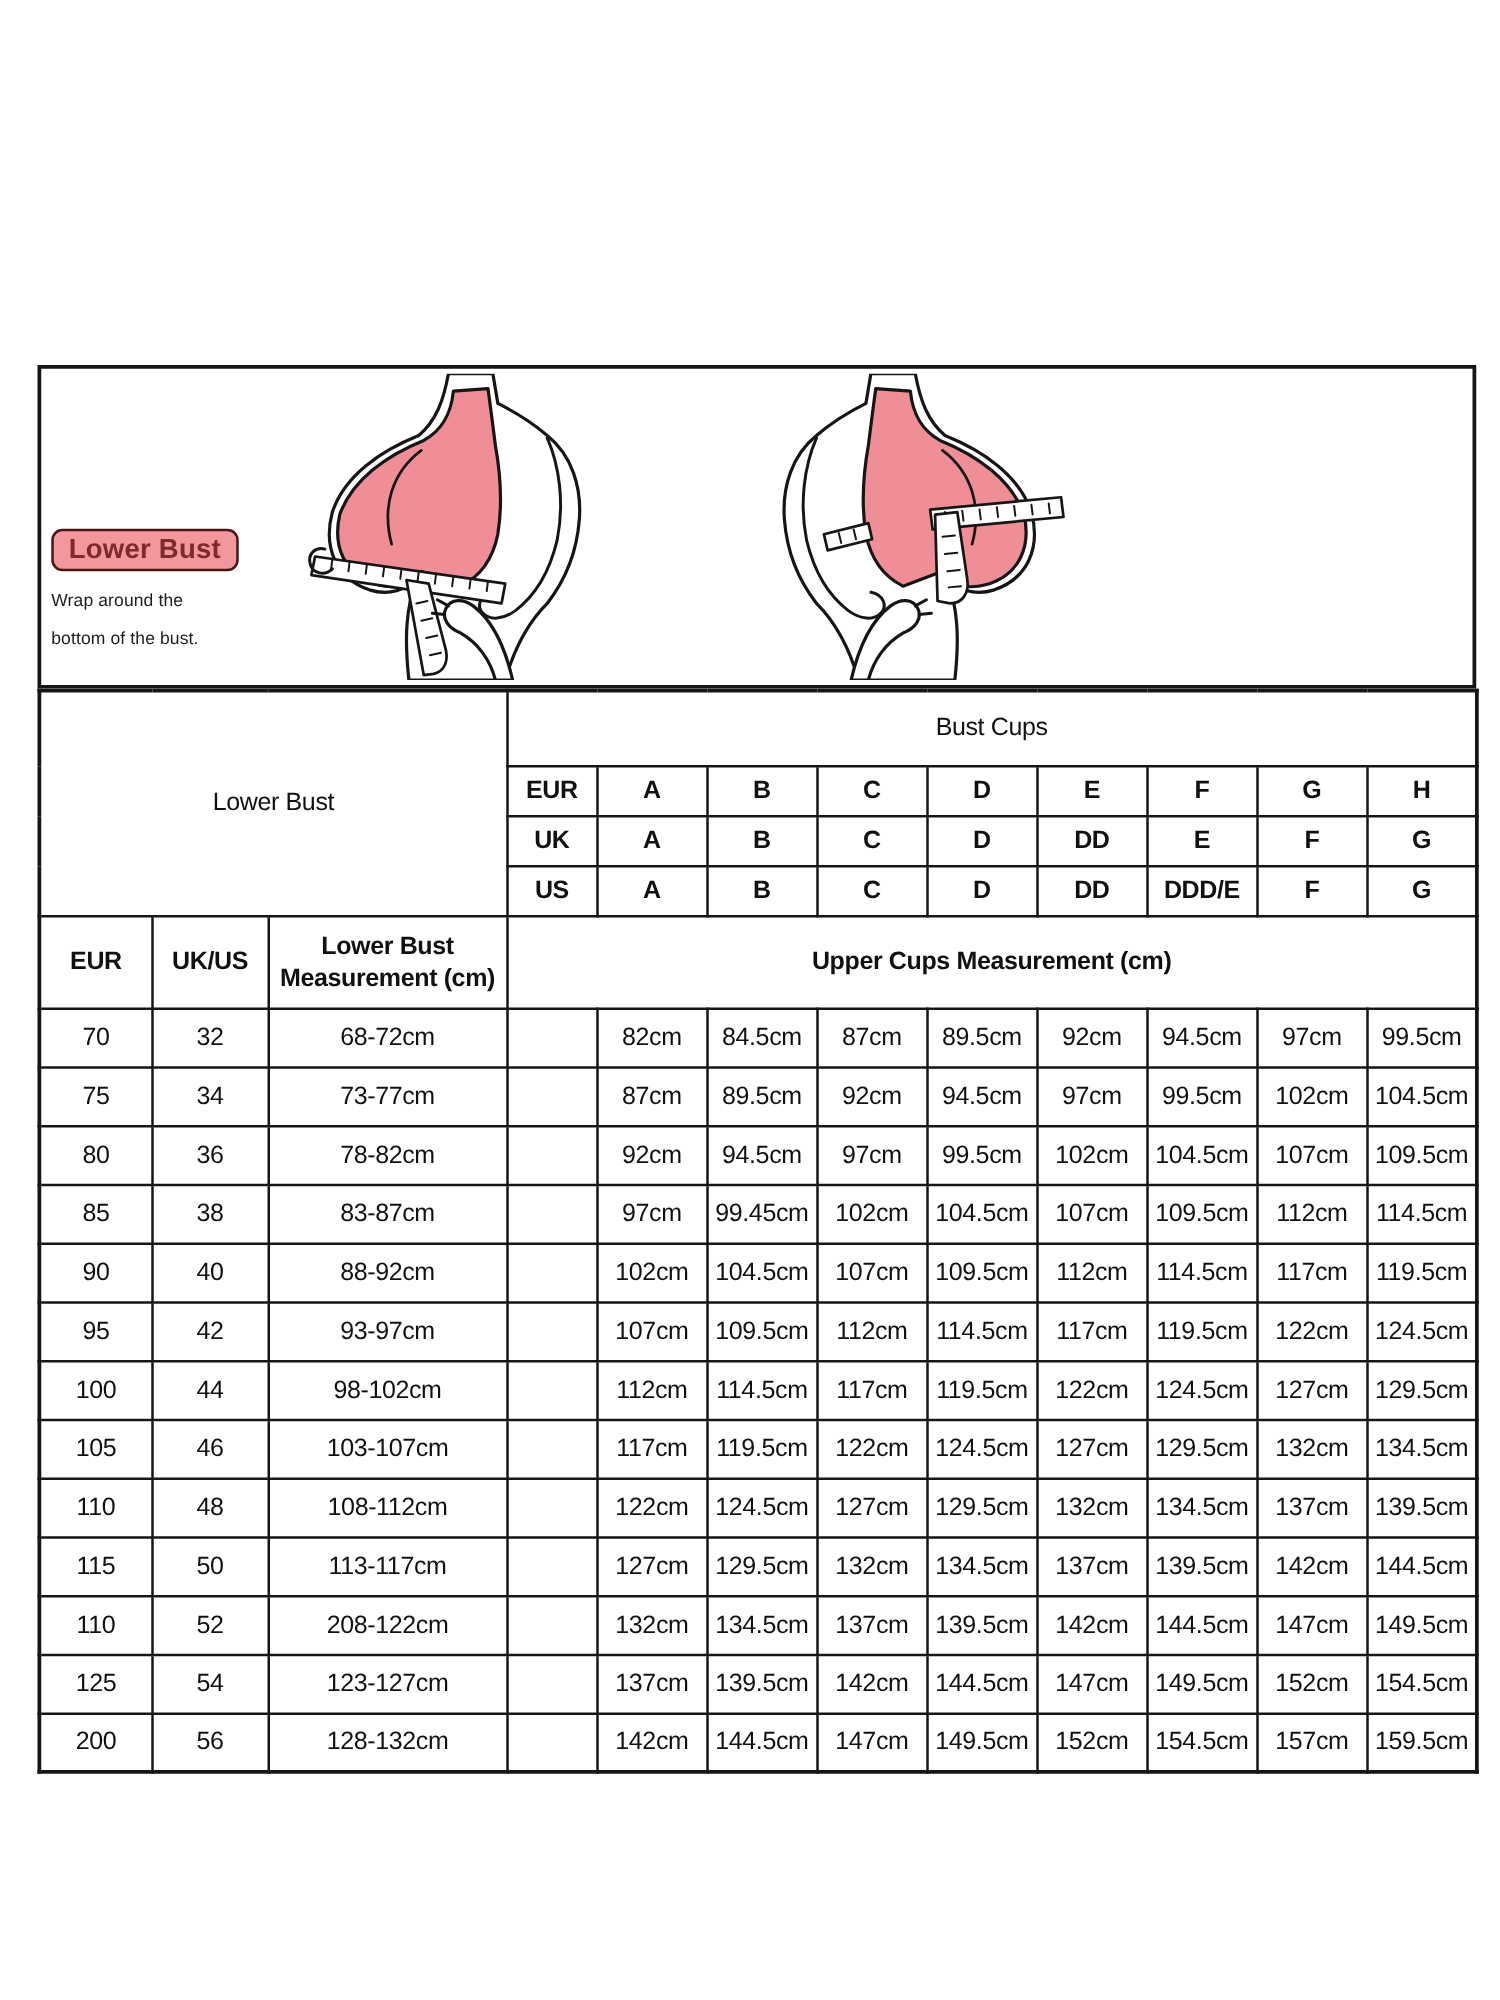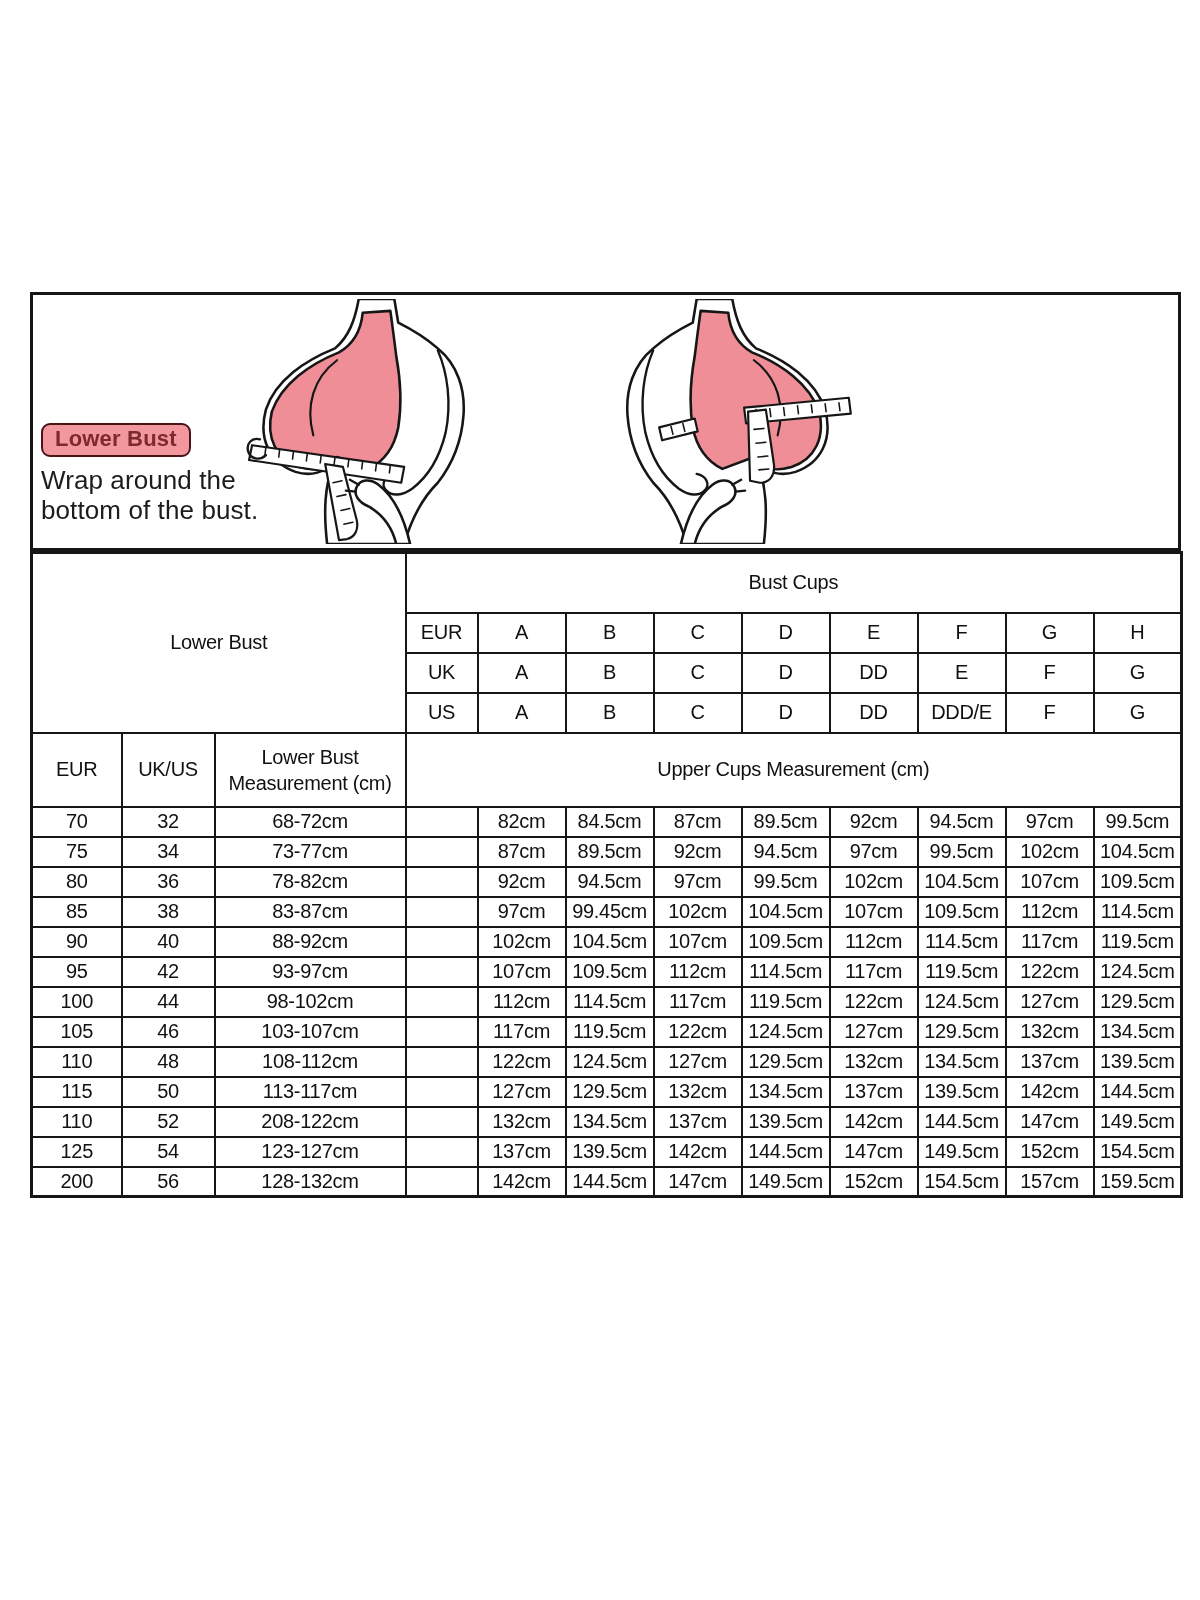--- a/index.html
+++ b/index.html
@@ -25,39 +25,39 @@
   .tape{fill:#ffffff;stroke:var(--line);stroke-width:2.2;stroke-linejoin:round;}
   .tick{fill:none;stroke:var(--line);stroke-width:1.6;stroke-linecap:round;}
   .caption{position:absolute;top:128px;width:240px;}
   .caption-left{left:8px;}
   .caption-right{left:818px;}
   .badge{
     display:inline-block;padding:1px 12px 3px 12px;margin-bottom:8px;
     background:var(--badge-bg);border:2px solid var(--badge-border);border-radius:9px;
     color:var(--badge-text);font-weight:bold;font-size:22px;letter-spacing:0.2px;
   }
-  .cap-line{font-size:26px;line-height:30px;color:#1c1c1c;letter-spacing:0.1px;}
+  .cap-line{font-size:14px;line-height:30px;color:#1c1c1c;letter-spacing:0.1px;}
   
   table.size-table{
     position:absolute;left:30px;top:551px;width:1151px;
     border-collapse:collapse;table-layout:fixed;background:#fff;
   }
   table.size-table td{
     border:2px solid var(--line);text-align:center;vertical-align:middle;
     padding:0;font-size:20px;letter-spacing:-0.3px;color:#111;
     overflow:hidden;
   }
   table.size-table{border:3px solid var(--line);}
-  td.b{font-weight:normal;font-size:21px;letter-spacing:0;}
+  td.b{font-weight:bold;font-size:21px;letter-spacing:0;}
   td.title{font-size:22px;font-weight:normal;}
   td.meas-head{line-height:26px;padding:2px 6px;}
   tr.band{height:60px;}
   tr.cups{height:40px;}
   tr.bighead{height:74px;}
-  tr.data{height:30px;}
+  tr.data{height:47px;}
 </style>
 </head>
 <body style="--bra-pink: #ef8e96; --badge-bg: #f2979e; --badge-text: #7c2a2d; --badge-border: #4b1416; --line: #161616;">
 
 <div>
 
   <div class="illus-panel">
 
     <div class="fig fig-left">
       <svg width="330" height="245" viewBox="0 0 330 248">

